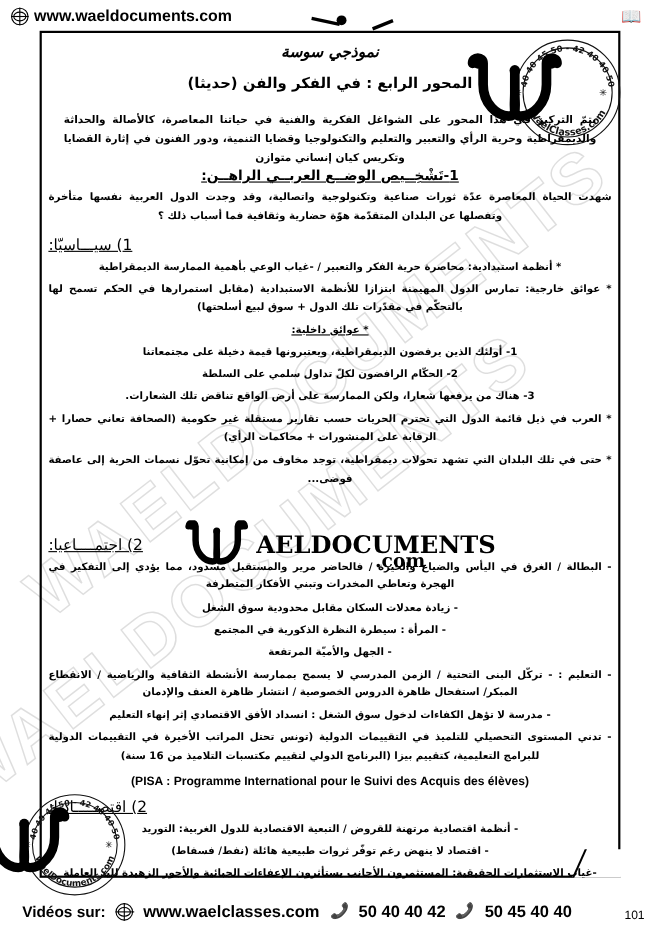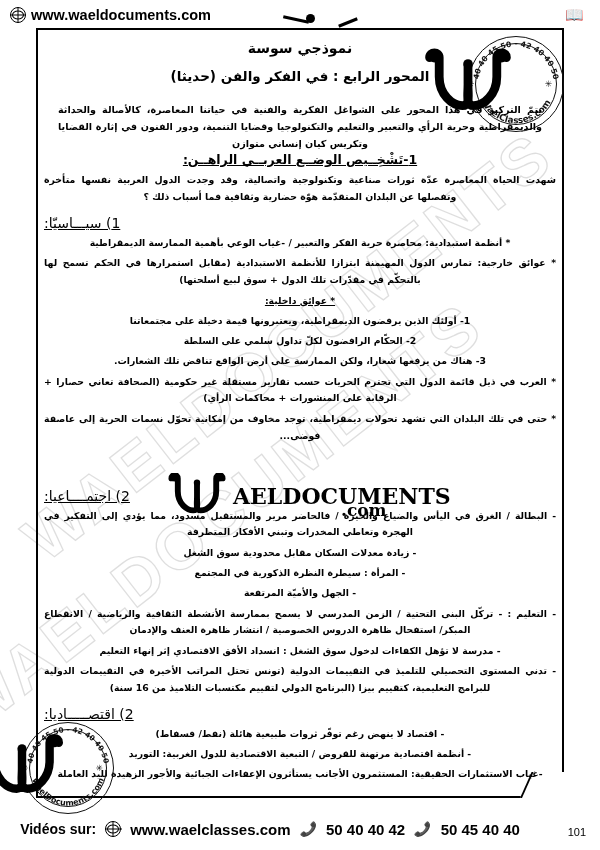--- a/index.html
+++ b/index.html
@@ -56,21 +56,21 @@
 
   
   .content{
     position:absolute;left:44px;top:36px;width:512px;
     direction:rtl;text-align:justify;color:#000;
   }
   .ar{font-family:"DejaVu Sans","Liberation Sans",sans-serif;}
 
   .sous{font-size:14px;font-weight:bold;text-align:center;margin:4px 0 0 0;
         padding-right:0;direction:rtl;}
-  .sous-wrap{text-align:center;}
+  .sous-wrap{text-align:center;font-style:italic;}
   .subtitle{font-size:13.5px;font-weight:bold;text-align:center;margin-top:12px;}
 
   .intro{
     font-size:9.6px;line-height:1.75;margin-top:18px;
     text-align:justify;text-align-last:center;padding:0 14px;font-weight:bold;
   }
 
   .sec-head{
     font-size:12.5px;font-weight:bold;text-decoration:underline;
     text-align:center;letter-spacing:1px;
@@ -230,24 +230,25 @@
 
     <div class="sec-head-r ar">2) اجتمــــاعيا:</div>
     <div class="line-j ar">- البطالة / الغرق في اليأس والضياع والحيرة / فالحاضر مرير والمستقبل مسدود، مما يؤدي إلى التفكير في الهجرة وتعاطي المخدرات وتبني الأفكار المتطرفة</div>
     <div class="line ar">- زيادة معدلات السكان مقابل محدودية سوق الشغل</div>
     <div class="line ar">- المرأة : سيطرة النظرة الذكورية في المجتمع</div>
     <div class="line ar">- الجهل والأميّة المرتفعة</div>
     <div class="line-j ar">- التعليم : - تركّل البنى التحتية / الزمن المدرسي لا يسمح بممارسة الأنشطة الثقافية والرياضية / الانقطاع المبكر/ استفحال ظاهرة الدروس الخصوصية / انتشار ظاهرة العنف والإدمان</div>
     <div class="line ar">- مدرسة لا تؤهل الكفاءات لدخول سوق الشغل : انسداد الأفق الاقتصادي إثر إنهاء التعليم</div>
     <div class="line-j ar">- تدني المستوى التحصيلي للتلميذ في التقييمات الدولية (تونس تحتل المراتب الأخيرة في التقييمات الدولية للبرامج التعليمية، كتقييم بيزا (البرنامج الدولي لتقييم مكتسبات التلاميذ من 16 سنة)</div>
 
+    <div class="pisa">(PISA : Programme International pour le Suivi des Acquis des élèves)</div>
 
     <div class="sec-head-r ar">2) اقتصـــــاديا:</div>
+    <div class="line ar">- أنظمة اقتصادية مرتهنة للقروض / التبعية الاقتصادية للدول الغربية: التوريد</div>
     <div class="line ar">- اقتصاد لا ينهض رغم توفّر ثروات طبيعية هائلة (نفط/ فسفاط)</div>
-    <div class="line ar">- أنظمة اقتصادية مرتهنة للقروض / التبعية الاقتصادية للدول الغربية: التوريد</div>
     <div class="line ar">-غياب الاستثمارات الحقيقية: المستثمرون الأجانب يستأثرون الإعفاءات الجبائية والأجور الزهيدة لليد العاملة</div>
   </div>
 
   <div class="center-logo">
     <svg width="64" height="46" viewBox="0 0 120 86">
       <path d="M12 10 C12 2 24 2 24 10 L24 34 C24 56 40 70 53 70 C63 70 60 58 60 44 L60 20
                M108 10 C108 2 96 2 96 10 L96 34 C96 56 80 70 67 70 C57 70 60 58 60 44" fill="none" stroke="#000" stroke-width="11" stroke-linecap="round"></path>
       <circle cx="18" cy="9" r="7" fill="#000"></circle>
       <circle cx="102" cy="9" r="7" fill="#000"></circle>
       <circle cx="60" cy="18" r="6" fill="#000"></circle>

